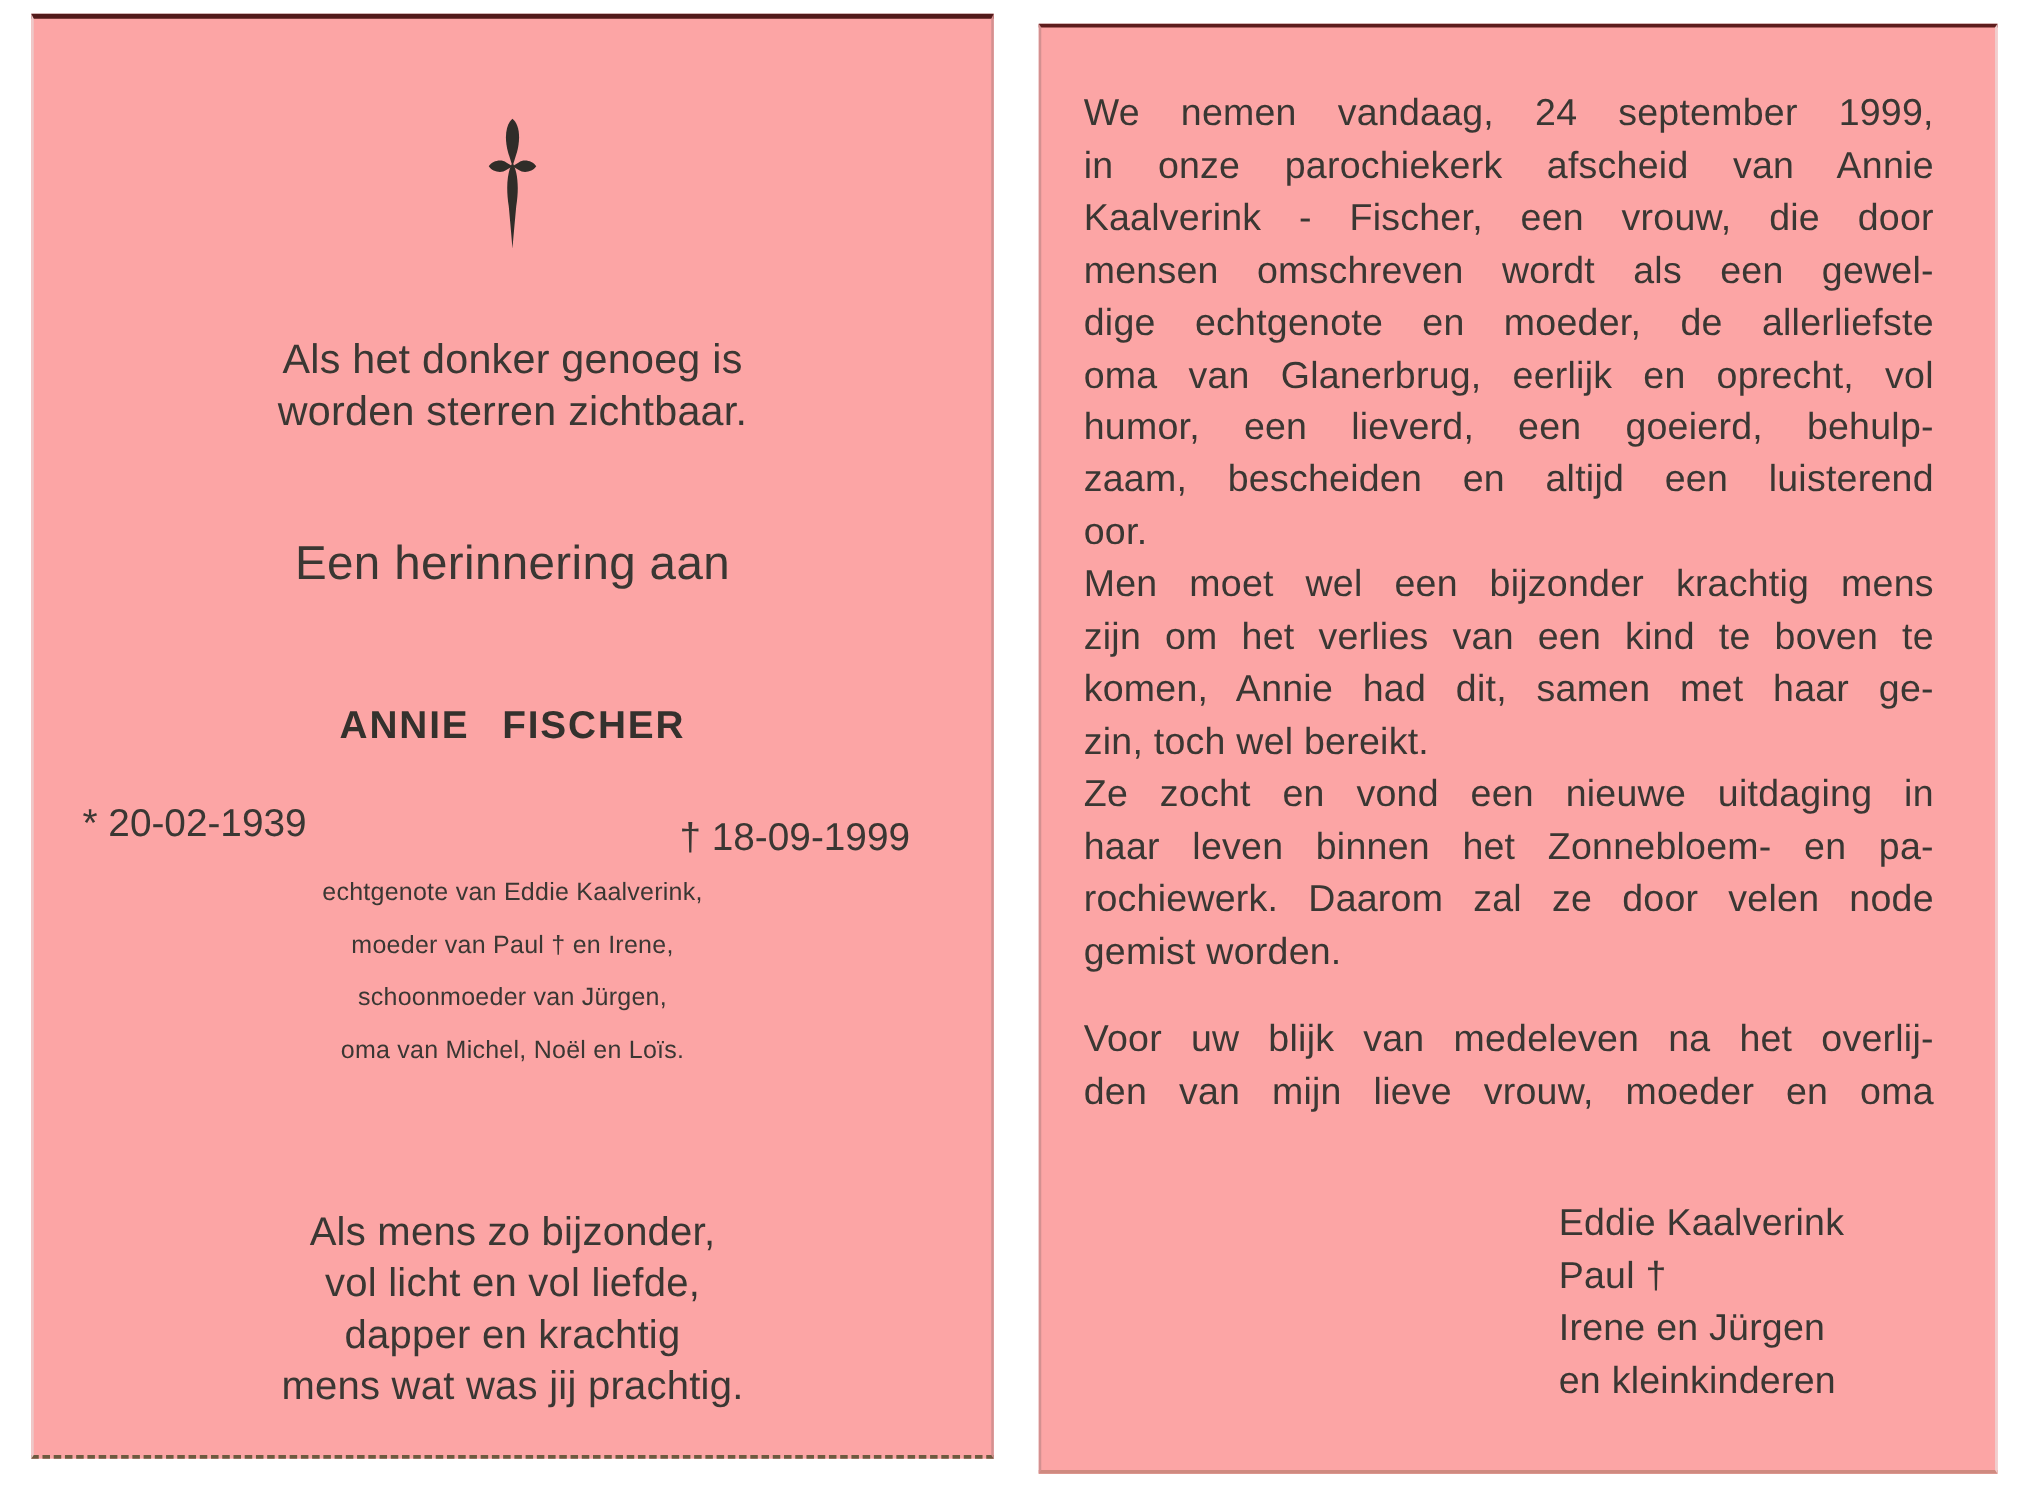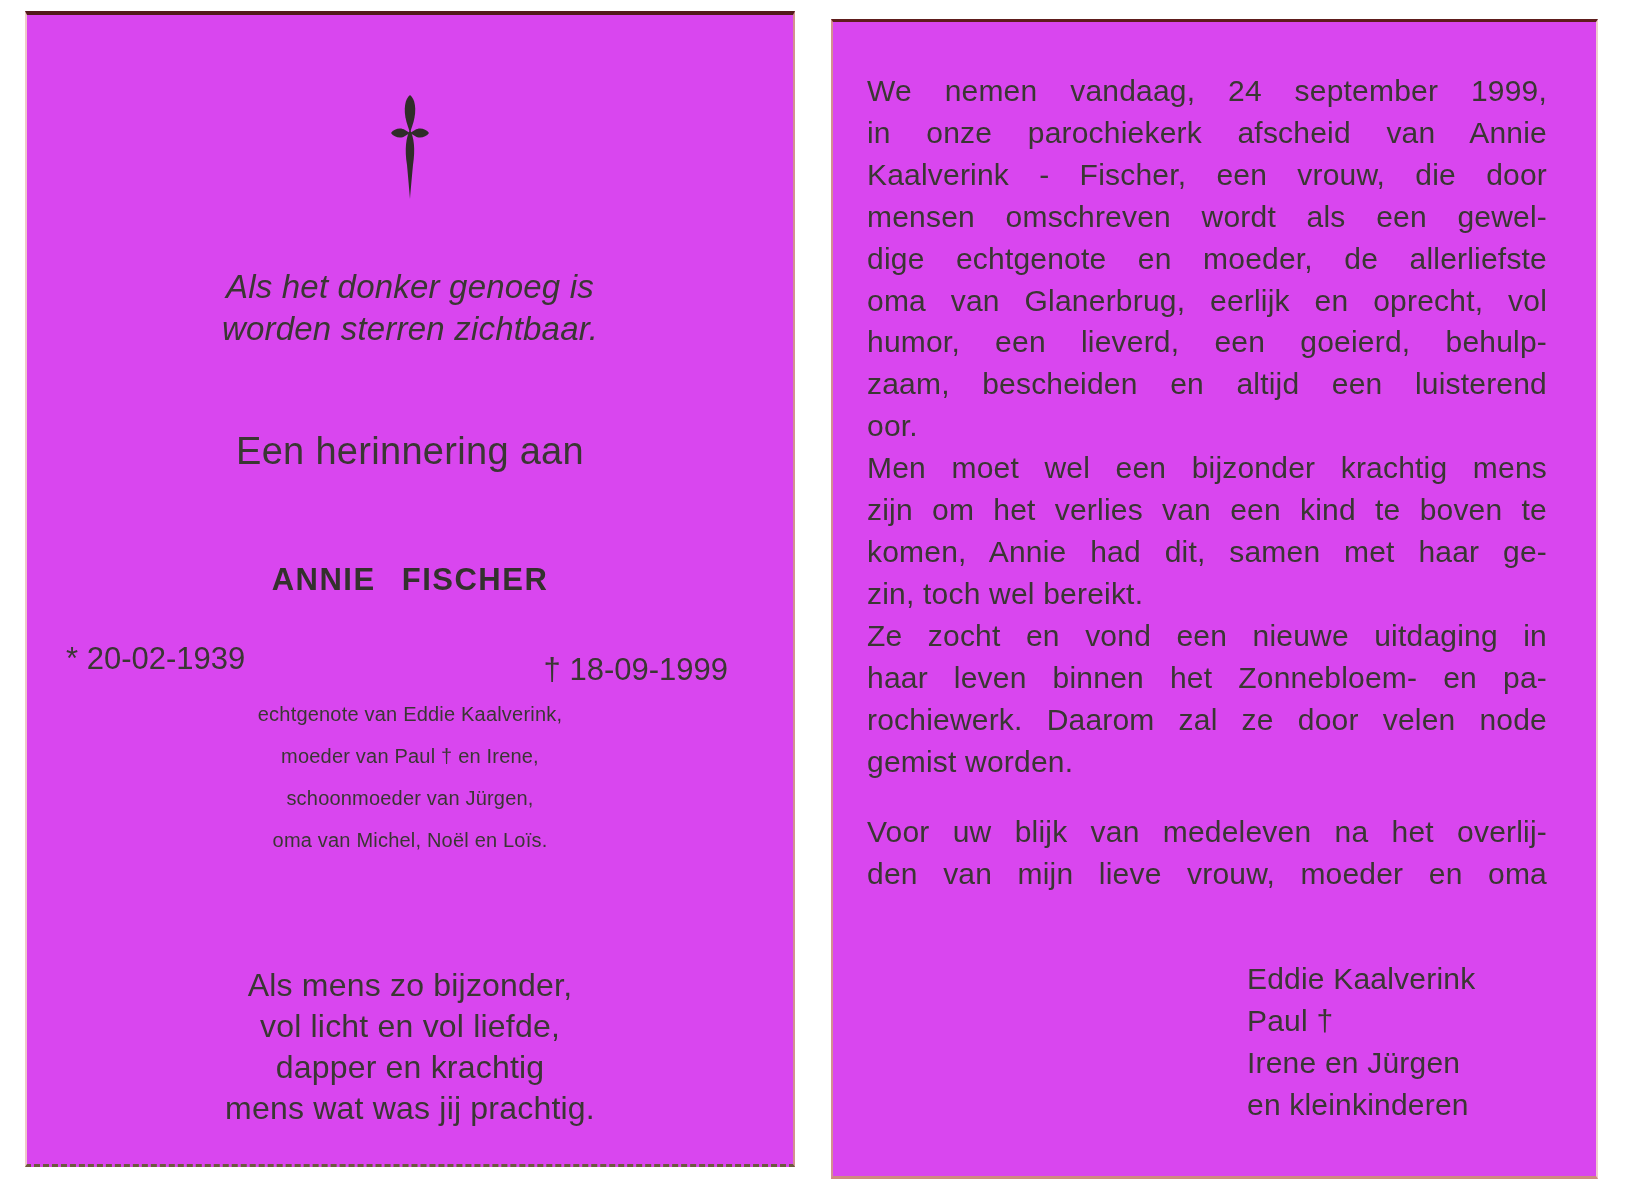--- a/index.html
+++ b/index.html
@@ -2,38 +2,38 @@
 <html><head>
 <meta charset="utf-8">
 <style>
   html,body{margin:0;padding:0}
   body{
     width:1629px;height:1200px;position:relative;overflow:hidden;
     background:#ffffff;
     font-family:"Liberation Sans", sans-serif;
     color:#3a3733;
   }
-  .card{position:absolute;background:#d946ef;box-sizing:border-box}
+  .card{position:absolute;background:#fca5a5;box-sizing:border-box}
   .card-left{
     left:25px;top:11px;width:770px;height:1156px;
     border-top:4px solid #521a1a;
     border-left:2px solid #eec9c9;
     border-right:2px solid #d49090;
     border-bottom:3px dashed #6d5a3f;
   }
   .card-right{
     left:831px;top:19px;width:767px;height:1160px;
     border-top:3px solid #5e1d1d;
     border-left:2px solid #d49090;
     border-right:2px solid #f0cdcd;
     border-bottom:3px solid #cf8a80;
   }
   .lc-block{position:absolute;left:0;width:100%;text-align:center}
   .lc-cross{top:76px}
-  .lc-quote{top:251px;font-size:33px;font-style:italic;line-height:42px;letter-spacing:.2px}
+  .lc-quote{top:251px;font-size:33px;line-height:42px;letter-spacing:.2px}
   .lc-intro{top:415px;font-size:38px;letter-spacing:.3px}
   .lc-name{top:547px;font-size:31px;font-weight:bold;letter-spacing:1.5px;word-spacing:16px;color:#34312d}
   .lc-dates{top:626px;font-size:31px;display:flex;justify-content:space-between;
             padding:0 65px 0 39px;box-sizing:border-box;text-align:left}
   .lc-dates .death{transform:translateY(11px)}
   .lc-family{top:678px;font-size:20px;line-height:42px;letter-spacing:.2px}
   .lc-poem{top:950px;font-size:32px;line-height:41px;letter-spacing:.2px}
 
   .rc-text{position:absolute;left:34px;top:48px;width:680px;
            font-size:30px;line-height:41.9px;letter-spacing:.2px}

